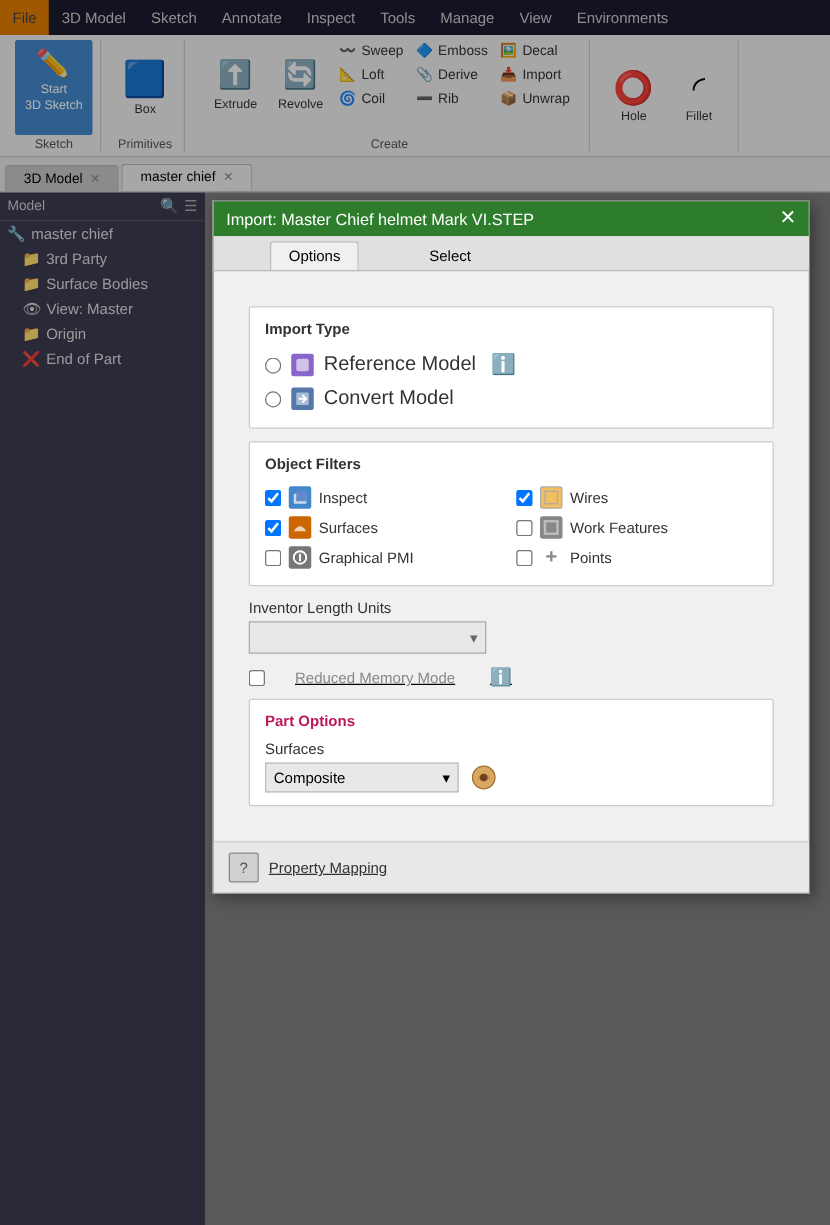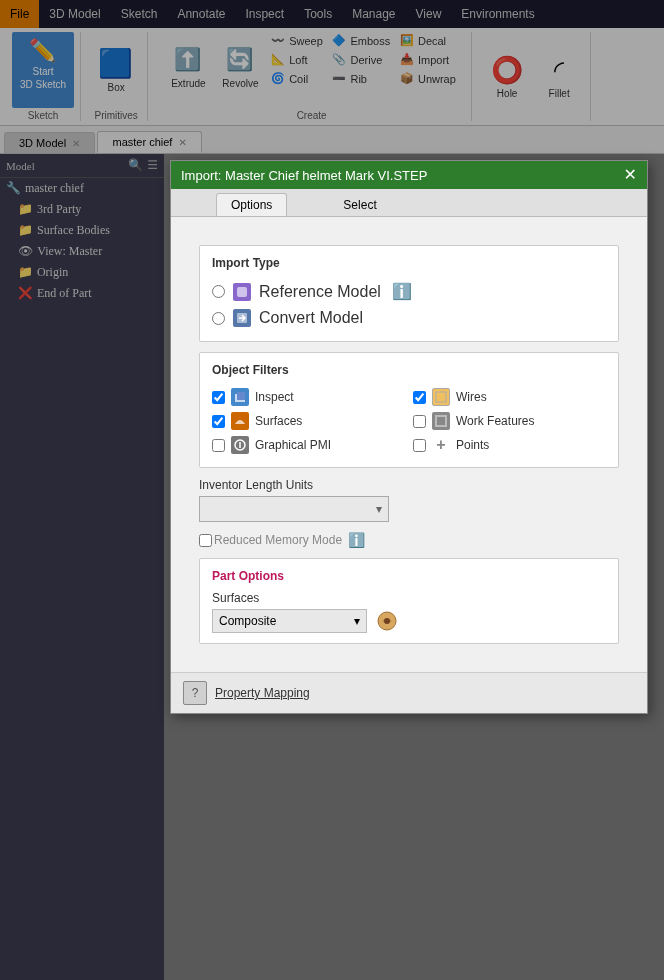--- a/index.html
+++ b/index.html
@@ -1,36 +1,36 @@
 <!DOCTYPE html>
 <html><head>
   <meta charset="utf-8">
   <style>
     * { box-sizing: border-box; margin: 0; padding: 0; }
     body { font-family: 'Segoe UI', Arial, sans-serif; font-size: 12px; background: #d4d0c8; width: 664px; height: 980px; overflow: hidden; position: relative; }
 
     
     .menu-bar { background: #1a1a2e; display: flex; align-items: center; height: 28px; }
     .menu-item { color: #ccc; padding: 0 10px; height: 100%; display: flex; align-items: center; cursor: pointer; font-size: 12px; }
-    .menu-item.active { background: #e67e00; color: #000000; }
+    .menu-item.active { background: #e67e00; color: #404040; }
 
     
     .ribbon { background: #f0f0f0; border-bottom: 1px solid #bbb; display: flex; align-items: stretch; min-height: 90px; padding: 4px 6px; gap: 4px; }
     .ribbon-group { display: flex; flex-direction: column; align-items: center; border-right: 1px solid #ccc; padding: 0 6px; min-width: 60px; }
     .ribbon-group-label { font-size: 10px; color: #555; margin-top: auto; padding-top: 2px; text-align: center; }
     .ribbon-buttons { display: flex; gap: 2px; align-items: center; flex: 1; }
     .ribbon-btn { display: flex; flex-direction: column; align-items: center; justify-content: center; padding: 4px 6px; cursor: pointer; border-radius: 2px; min-width: 50px; height: 70px; }
     .ribbon-btn .btn-icon { width: 32px; height: 32px; display: flex; align-items: center; justify-content: center; font-size: 22px; }
     .ribbon-btn .btn-label { font-size: 10px; text-align: center; color: #333; margin-top: 2px; }
     .ribbon-btn-small { display: flex; align-items: center; gap: 4px; padding: 2px 4px; cursor: pointer; border-radius: 2px; font-size: 11px; color: #333; white-space: nowrap; }
     .ribbon-col { display: flex; flex-direction: column; justify-content: center; gap: 2px; flex: 1; }
 
     
     .main-area { display: flex; height: calc(980px - 28px - 98px - 28px); }
-    .sidebar { width: 164px; background: #3c3c50; color: #ddd; overflow: hidden; font-family: Liberation Serif, serif; }
+    .sidebar { width: 164px; background: #3c3c50; color: #ddd; overflow: hidden; }
     .sidebar-header { display: flex; align-items: center; justify-content: space-between; padding: 4px 6px; border-bottom: 1px solid #555; }
     .sidebar-title { font-size: 11px; color: #ccc; }
     .sidebar-icons { display: flex; gap: 4px; }
     .sidebar-icon { cursor: pointer; color: #aaa; font-size: 12px; }
     .tree-item { display: flex; align-items: center; gap: 4px; padding: 3px 6px; cursor: pointer; font-size: 12px; }
     .tree-item.indent1 { padding-left: 18px; }
 
     
     .tab-bar { background: #e8e8e8; height: 28px; display: flex; align-items: flex-end; border-bottom: 1px solid #bbb; padding-left: 4px; }
     .tab { padding: 4px 14px; background: #c8c8c8; border: 1px solid #bbb; border-bottom: none; margin-right: 2px; cursor: pointer; font-size: 11px; border-radius: 3px 3px 0 0; display: flex; align-items: center; gap: 6px; }
@@ -62,21 +62,21 @@
     .filter-icon.yellow { border: 1px solid #aaa; background: #f0c060; }
     .filter-icon.gray2 { background: #aaa; }
     .filter-icon.cross { background: none; border: none; color: #888; font-size: 14px; }
     .filter-label { font-size: 12px; color: #333; }
 
     .length-section { margin-bottom: 10px; }
     .length-title { font-size: 12px; color: #333; margin-bottom: 4px; }
     .length-dropdown { width: 180px; height: 24px; border: 1px solid #bbb; background: #e8e8e8; padding: 0 4px; font-size: 12px; display: flex; align-items: center; justify-content: space-between; cursor: pointer; }
     .length-dropdown-arrow { color: #666; }
 
-    .memory-row { display: flex; align-items: center; gap: 2px; margin-bottom: 10px; }
+    .memory-row { display: flex; align-items: flex-end; gap: 24px; margin-bottom: 10px; text-decoration: underline; }
     .memory-row input[type=checkbox] { margin: 0; }
     .memory-row label { font-size: 12px; color: #888; }
 
     .part-options-box { background: white; border: 1px solid #ccc; padding: 10px 12px; border-radius: 2px; }
     .part-options-title { font-size: 12px; font-weight: 600; color: #be185d; margin-bottom: 8px; }
     .part-options-label { font-size: 12px; color: #333; margin-bottom: 4px; }
     .composite-row { display: flex; align-items: center; gap: 8px; }
     .composite-dropdown { width: 155px; height: 24px; border: 1px solid #bbb; background: #e8e8e8; padding: 0 6px; font-size: 12px; display: flex; align-items: center; justify-content: space-between; cursor: pointer; }
     .stitch-icon { width: 24px; height: 24px; display: flex; align-items: center; justify-content: center; cursor: pointer; }
 

